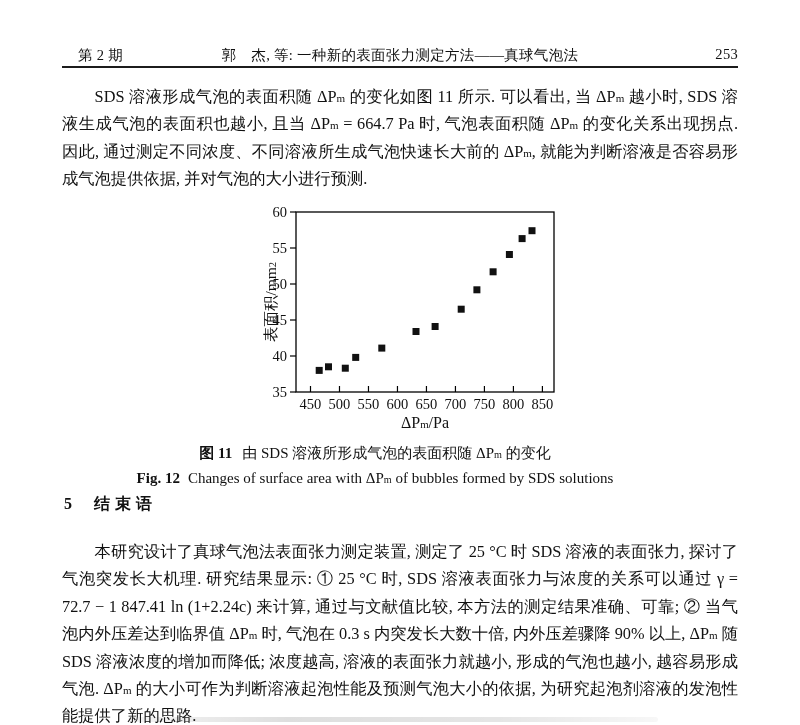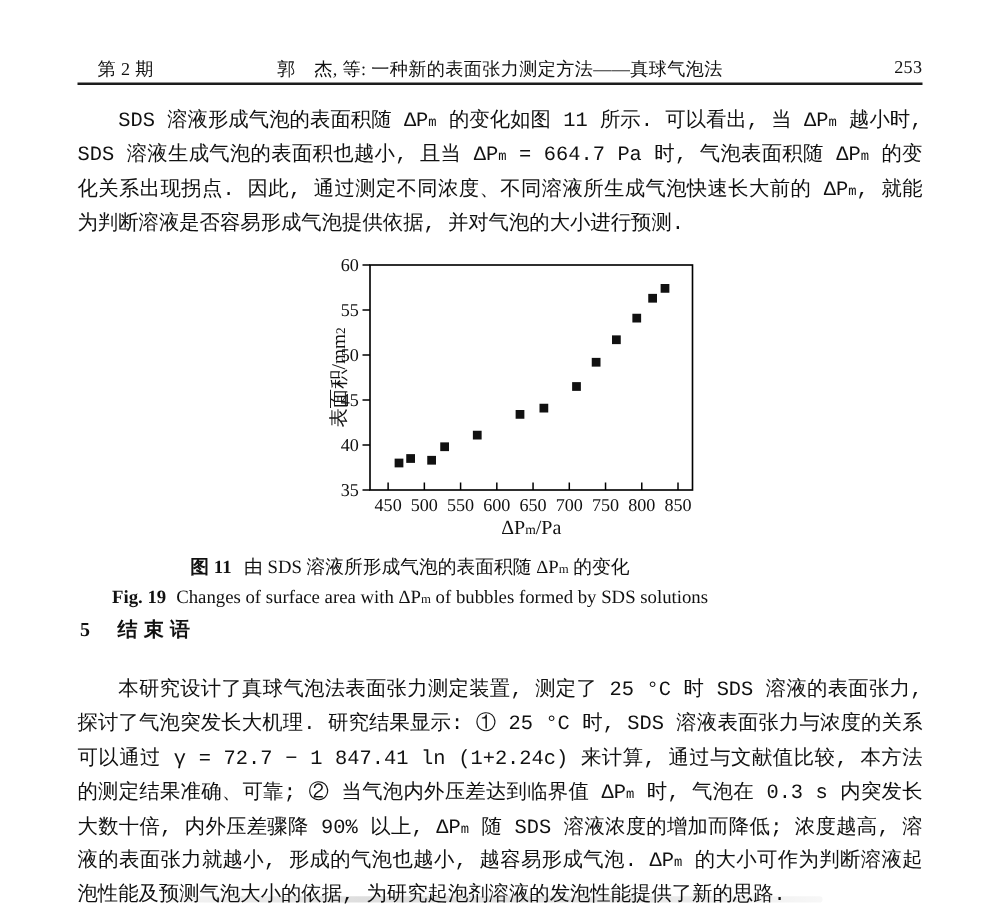--- a/index.html
+++ b/index.html
@@ -10,35 +10,35 @@
   }
   .abs{position:absolute;}
   
   .runhead{top:46px;left:62px;width:676px;text-align:center;font-size:14.5px;letter-spacing:.3px;}
   .runhead .issue{position:absolute;left:16px;top:0;}
   .runhead .pageno{position:absolute;right:0;top:0;}
   .rule{top:66px;left:62px;width:676px;height:2px;background:#1c1c1c;}
   
   .bodytext{
     left:62px;width:676px;font-size:16.3px;line-height:27.4px;
-    text-align:justify;text-indent:2em;margin:0;font-family:Liberation Mono, monospace;
+    text-align:justify;text-indent:2em;margin:0;
   }
   .para1{top:83px;}
   .para2{top:538px;}
   sub{font-size:68%;line-height:0;vertical-align:-16%;}
   sup{font-size:68%;line-height:0;vertical-align:38%;}
   
   .figwrap{top:202px;left:250px;width:322px;height:240px;}
   .figwrap svg{position:absolute;left:0;top:0;}
   .xlabel{position:absolute;left:46px;width:258px;top:212px;text-align:center;font-size:16px;}
   .ylabel{
     position:absolute;width:200px;height:18px;left:-80px;top:91px;
     transform:rotate(-90deg);text-align:center;font-size:15.5px;
   }
-  .cap{left:0;width:656px;text-align:center;font-size:15px;}
+  .cap{left:0;width:656px;text-align:center;font-size:15px;padding-left:47px;}
   .cap-cn{top:444px;}
   .cap-cn .caplabel{font-weight:bold;margin-right:10px;}
   .cap-en{top:470px;}
   .cap-en .caplabel{font-weight:bold;margin-right:8px;}
   
   .sect{top:494px;left:64px;font-size:16px;font-weight:bold;margin:0;}
   .sect .num{margin-right:22px;}
   .sect .stitle{letter-spacing:5px;}
   
   .smudge{
@@ -106,21 +106,21 @@
       <rect x="278.5" y="25.2" width="7" height="7" fill="#111111"></rect>
     </svg>
   <div class="ylabel">表面积/mm<sup>2</sup></div>
   <div class="xlabel">ΔP<sub>m</sub>/Pa</div>
 </div>
 
 <div class="abs cap cap-cn">
   <span class="caplabel">图 11</span><span>由 SDS 溶液所形成气泡的表面积随 ΔP<sub>m</sub> 的变化</span>
 </div>
 <div class="abs cap cap-en">
-  <span class="caplabel">Fig. 19</span><span>Changes of surface area with ΔP<sub>m</sub> of bubbles formed by SDS solutions</span>
+  <span class="caplabel">Fig. 12</span><span>Changes of surface area with ΔP<sub>m</sub> of bubbles formed by SDS solutions</span>
 </div>
 
 <h2 class="abs sect">
   <span class="num">5</span><span class="stitle">结束语</span>
 </h2>
 
 <p class="abs bodytext para2">本研究设计了真球气泡法表面张力测定装置, 测定了 25 °C 时 SDS 溶液的表面张力, 探讨了气泡突发长大机理. 研究结果显示: ① 25 °C 时, SDS 溶液表面张力与浓度的关系可以通过 γ = 72.7 − 1 847.41 ln (1+2.24c) 来计算, 通过与文献值比较, 本方法的测定结果准确、可靠; ② 当气泡内外压差达到临界值 ΔP<sub>m</sub> 时, 气泡在 0.3 s 内突发长大数十倍, 内外压差骤降 90% 以上, ΔP<sub>m</sub> 随 SDS 溶液浓度的增加而降低; 浓度越高, 溶液的表面张力就越小, 形成的气泡也越小, 越容易形成气泡. ΔP<sub>m</sub> 的大小可作为判断溶液起泡性能及预测气泡大小的依据, 为研究起泡剂溶液的发泡性能提供了新的思路.</p>
 
 <div class="abs smudge"></div>
 

